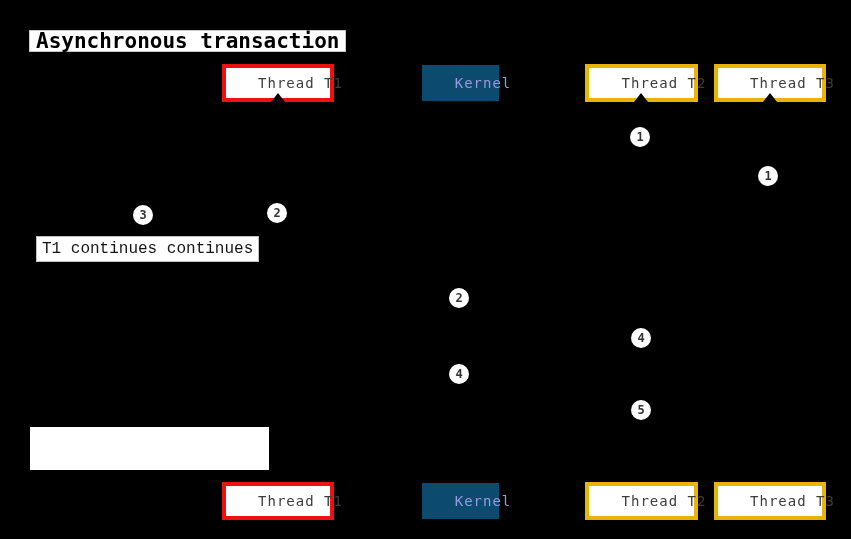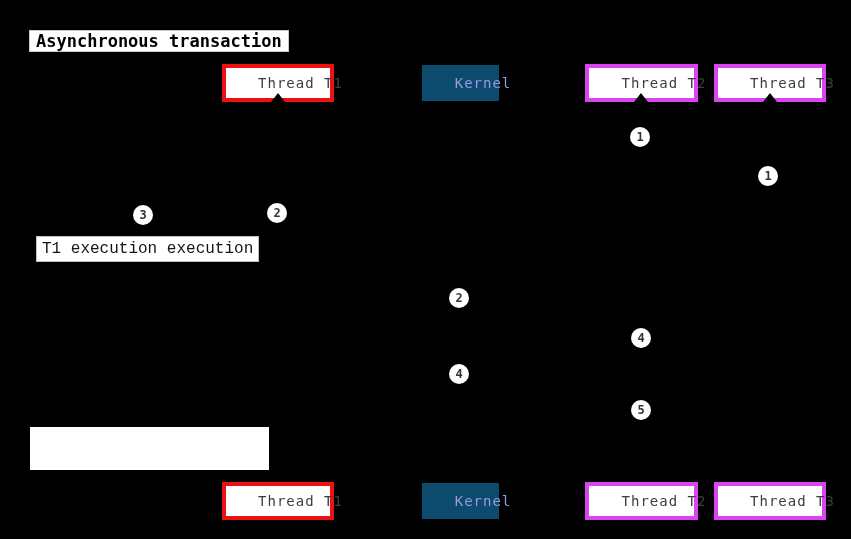--- a/index.html
+++ b/index.html
@@ -9,26 +9,26 @@
   }
   .abs { position:absolute; box-sizing:border-box; }
   .center { display:flex; align-items:center; justify-content:center;padding-left:45px; }
 
   
   .actor {
     background:#ffffff; color:#3d3d3d; font-size:14px; letter-spacing:1px;
     white-space:nowrap;
   }
   .actor.red  { border:4px solid #ee1111; }
-  .actor.blue { border:4px solid #d946ef; }
+  .actor.blue { border:4px solid #eab308; }
   .actor.kernel { background:#0c4a6e; color:#9a9ae0; border:none; }
 
   
   .title-box {
-    background:#ffffff; color:#000000; font-weight:bold; font-size:17px;
+    background:#ffffff; color:#000000; font-weight:bold; font-size:21px;
     border:1px solid #c8c8c8; padding:0 6px; white-space:nowrap;
     display:flex; align-items:center;
   }
   .note-box {
     background:#ffffff; color:#151515;
     font-family:"Liberation Mono", monospace; font-size:16px;
     border:1px solid #c0c0c0; padding:0 5px; white-space:nowrap;
     display:flex; align-items:center;
   }
   .blank-box { background:#ffffff; }
@@ -73,21 +73,21 @@
 
   <div class="abs marker" style="left:630px; top:127px;">1</div>
   <div class="abs marker" style="left:758px; top:166px;">1</div>
   <div class="abs marker" style="left:267px; top:203px;">2</div>
   <div class="abs marker" style="left:133px; top:205px;">3</div>
   <div class="abs marker" style="left:449px; top:288px;">2</div>
   <div class="abs marker" style="left:631px; top:328px;">4</div>
   <div class="abs marker" style="left:449px; top:364px;">4</div>
   <div class="abs marker" style="left:631px; top:400px;">5</div>
 
-  <div class="abs note-box" style="left:36px; top:236px; height:26px;">T1 execution execution</div>
+  <div class="abs note-box" style="left:36px; top:236px; height:26px;">T1 continues continues</div>
 
   <div class="abs blank-box" style="left:30px; top:427px; width:239px; height:43px;"></div>
 
   <div class="abs arrow-down" style="left:271px; top:478px;"></div>
   <div class="abs arrow-down" style="left:634px; top:478px;"></div>
   <div class="abs arrow-down" style="left:763px; top:478px;"></div>
 
   <div class="abs center actor red" style="left:222px; top:482px; width:112px; height:38px;">
     <span>Thread T1</span>
   </div>

